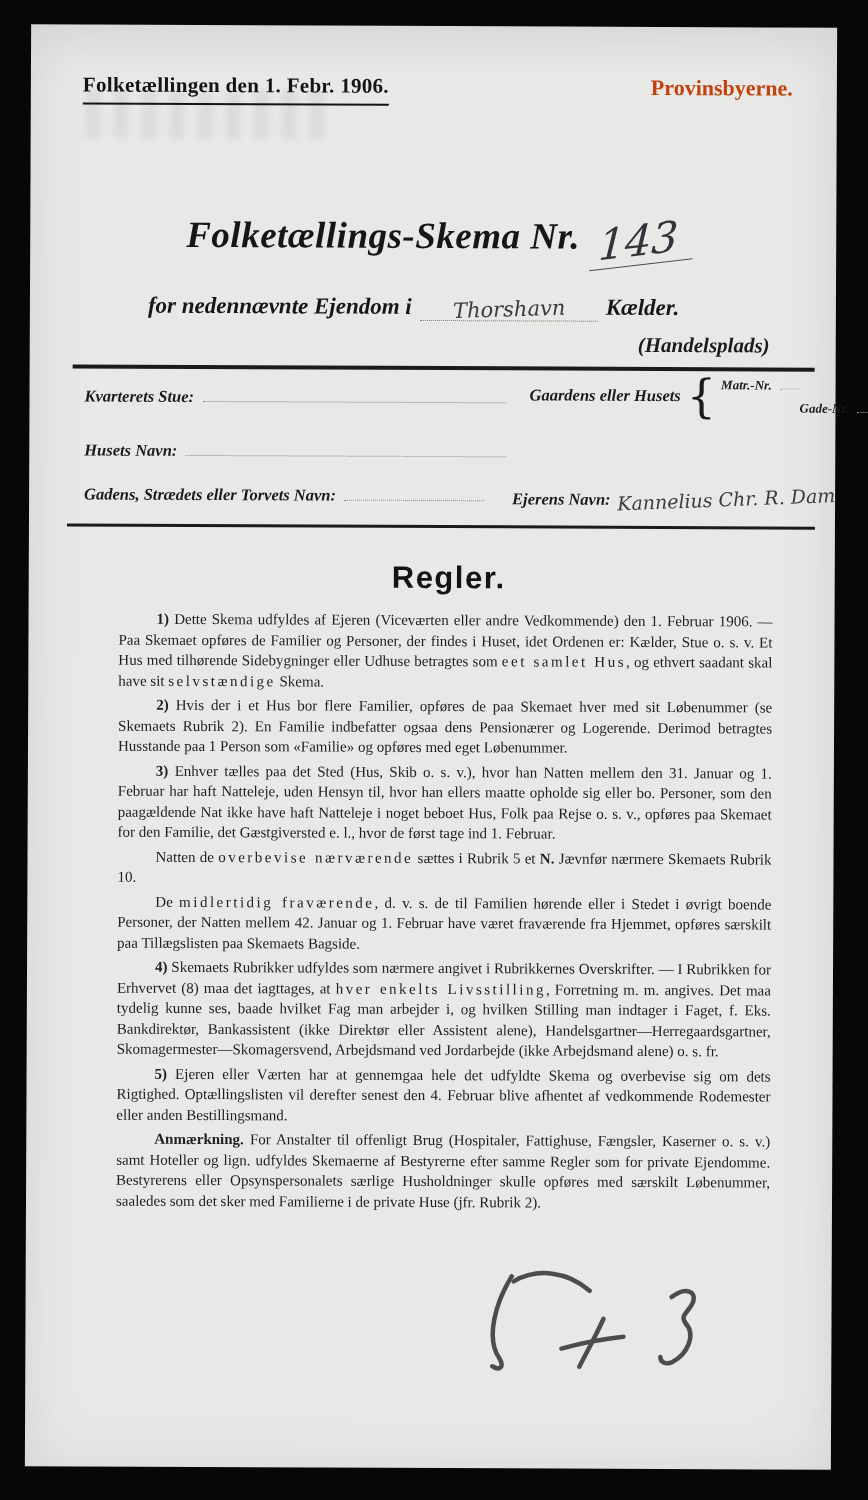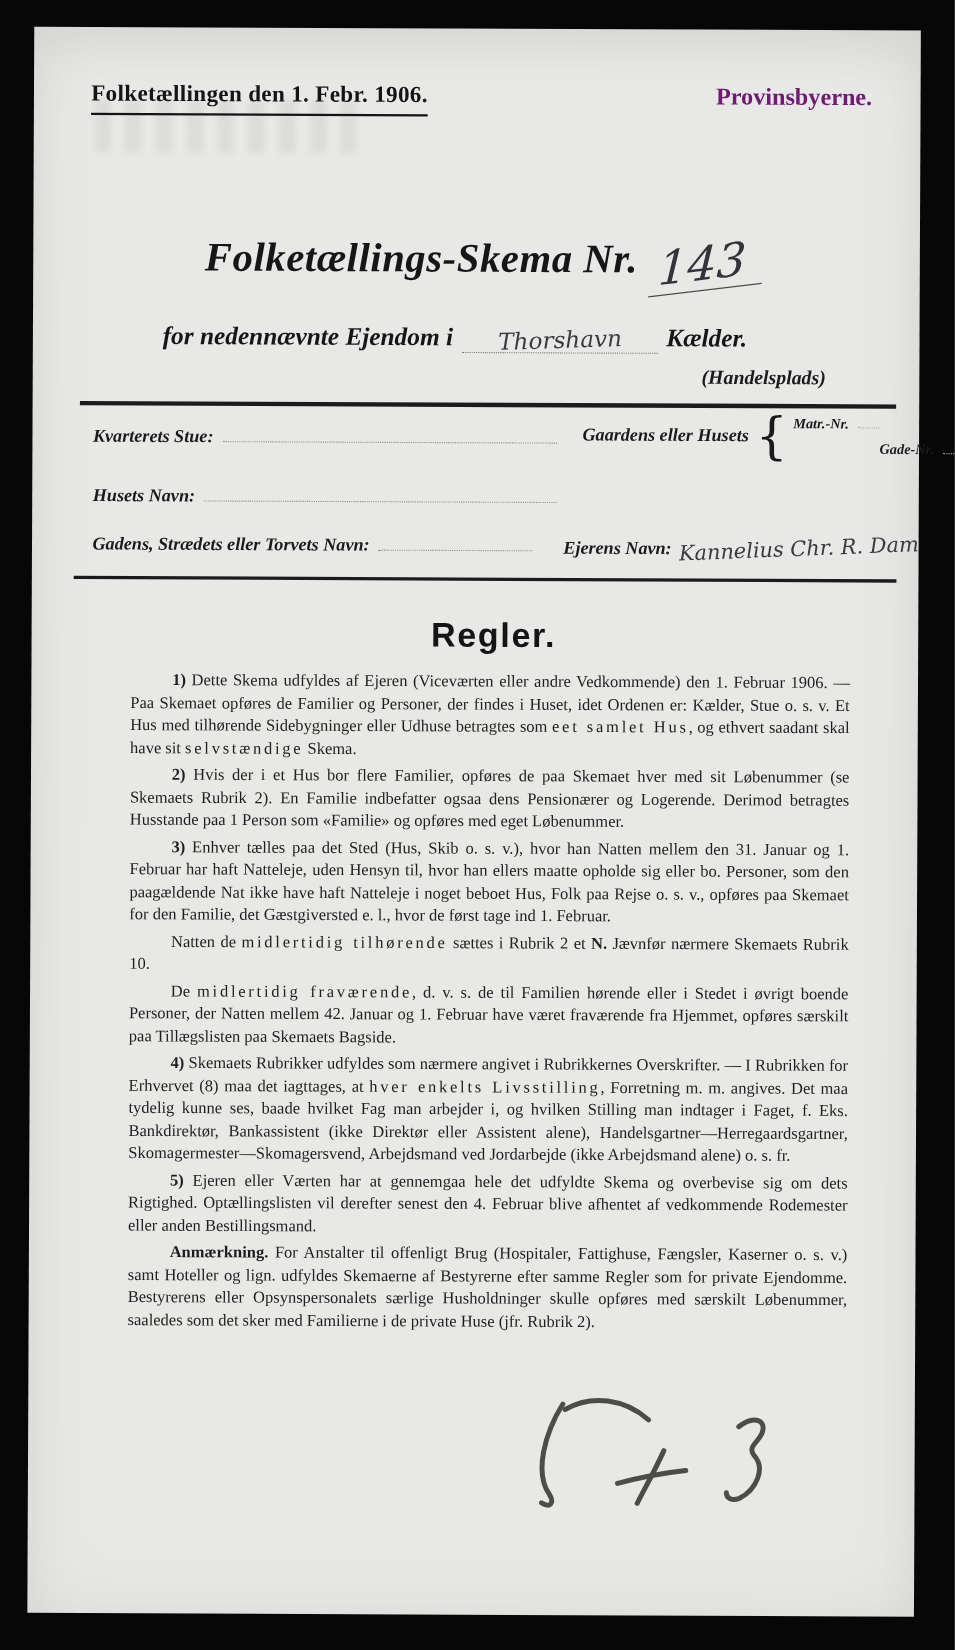--- a/index.html
+++ b/index.html
@@ -20,21 +20,21 @@
     background:repeating-linear-gradient(90deg, rgba(110,110,110,.22) 0 15px, rgba(0,0,0,0) 15px 28px);
     filter:blur(3px);opacity:.45;
   }
   .hdr-left{
     position:absolute;left:52px;top:48px;
     font-weight:bold;font-size:21px;color:#141414;letter-spacing:.3px;
     border-bottom:2.5px solid #141414;padding-bottom:5px;white-space:nowrap;
   }
   .hdr-right{
     position:absolute;right:44px;top:48px;
-    font-weight:bold;font-size:22px;color:#701a75;white-space:nowrap;
+    font-weight:bold;font-size:22px;color:#c2410c;white-space:nowrap;
   }
   .title-row{
     position:absolute;left:156px;top:188px;white-space:nowrap;
   }
   .title-printed{
     font-style:italic;font-weight:bold;font-size:37px;color:#161616;letter-spacing:.5px;
   }
   .hw{
     font-family:"DejaVu Serif",serif;font-style:italic;color:#3a3a42;
   }
@@ -51,21 +51,21 @@
   .blank-place{
     display:inline-block;width:178px;border-bottom:1.5px dotted #7b7b78;
     text-align:center;margin:0 8px;vertical-align:baseline;
   }
   .place-hw{
     display:inline-block;font-size:21px;font-weight:normal;
     transform:rotate(-2deg);position:relative;top:2px;
   }
   .handelsplads{
     position:absolute;left:608px;top:306px;
-    font-style:italic;font-weight:bold;font-size:18px;color:#1b1b1b;white-space:nowrap;
+    font-style:italic;font-weight:bold;font-size:21px;color:#1b1b1b;white-space:nowrap;
   }
   .rule{position:absolute;background:#1b1b1b;}
   .rule-top{left:43px;top:340px;width:742px;height:3.5px;}
   .rule-mid{left:38px;top:499px;width:748px;height:3px;}
   .field-label{
     font-style:italic;font-weight:bold;font-size:16.5px;color:#1a1a1a;white-space:nowrap;
   }
   .frow{position:absolute;display:flex;align-items:baseline;}
   .dotfill{
     flex:1;border-bottom:1.5px dotted #8d8d89;height:14px;margin-left:8px;min-width:20px;
@@ -166,21 +166,21 @@
   </div>
 
   <div class="rule rule-mid"></div>
 
   <h2 class="regler-heading">Regler.</h2>
 
   <div class="paragraphs">
       <p class="para"><span class="seg-b">1) </span><span>Dette Skema udfyldes af Ejeren (Viceværten eller andre Vedkommende) den 1. Februar 1906. — Paa Skemaet opføres de Familier og Personer, der findes i Huset, idet Ordenen er: Kælder, Stue o. s. v. Et Hus med tilhørende Sidebygninger eller Udhuse betragtes som </span><span class="seg-sp">eet samlet Hus</span><span>, og ethvert saadant skal have sit </span><span class="seg-sp">selvstændige</span><span> Skema.</span></p>
       <p class="para"><span class="seg-b">2) </span><span>Hvis der i et Hus bor flere Familier, opføres de paa Skemaet hver med sit Løbenummer (se Skemaets Rubrik 2). En Familie indbefatter ogsaa dens Pensionærer og Logerende. Derimod betragtes Husstande paa 1 Person som «Familie» og opføres med eget Løbenummer.</span></p>
       <p class="para"><span class="seg-b">3) </span><span>Enhver tælles paa det Sted (Hus, Skib o. s. v.), hvor han Natten mellem den 31. Januar og 1. Februar har haft Natteleje, uden Hensyn til, hvor han ellers maatte opholde sig eller bo. Personer, som den paagældende Nat ikke have haft Natteleje i noget beboet Hus, Folk paa Rejse o. s. v., opføres paa Skemaet for den Familie, det Gæstgiversted e. l., hvor de først tage ind 1. Februar.</span></p>
-      <p class="para"><span>Natten de </span><span class="seg-sp">midlertidig tilhørende</span><span> sættes i Rubrik 2 et </span><span class="seg-b">N.</span><span> Jævnfør nærmere Skemaets Rubrik 10.</span></p>
+      <p class="para"><span>Natten de </span><span class="seg-sp">overbevise nærværende</span><span> sættes i Rubrik 5 et </span><span class="seg-b">N.</span><span> Jævnfør nærmere Skemaets Rubrik 10.</span></p>
       <p class="para"><span>De </span><span class="seg-sp">midlertidig fraværende</span><span>, d. v. s. de til Familien hørende eller i Stedet i øvrigt boende Personer, der Natten mellem 42. Januar og 1. Februar have været fraværende fra Hjemmet, opføres særskilt paa Tillægslisten paa Skemaets Bagside.</span></p>
       <p class="para"><span class="seg-b">4) </span><span>Skemaets Rubrikker udfyldes som nærmere angivet i Rubrikkernes Overskrifter. — I Rubrikken for Erhvervet (8) maa det iagttages, at </span><span class="seg-sp">hver enkelts Livsstilling</span><span>, Forretning m. m. angives. Det maa tydelig kunne ses, baade hvilket Fag man arbejder i, og hvilken Stilling man indtager i Faget, f. Eks. Bankdirektør, Bankassistent (ikke Direktør eller Assistent alene), Handelsgartner—Herregaardsgartner, Skomagermester—Skomagersvend, Arbejdsmand ved Jordarbejde (ikke Arbejdsmand alene) o. s. fr.</span></p>
       <p class="para"><span class="seg-b">5) </span><span>Ejeren eller Værten har at gennemgaa hele det udfyldte Skema og overbevise sig om dets Rigtighed. Optællingslisten vil derefter senest den 4. Februar blive afhentet af vedkommende Rodemester eller anden Bestillingsmand.</span></p>
       <p class="para"><span class="seg-b">Anmærkning.</span><span> For Anstalter til offenligt Brug (Hospitaler, Fattighuse, Fængsler, Kaserner o. s. v.) samt Hoteller og lign. udfyldes Skemaerne af Bestyrerne efter samme Regler som for private Ejendomme. Bestyrerens eller Opsynspersonalets særlige Husholdninger skulle opføres med særskilt Løbenummer, saaledes som det sker med Familierne i de private Huse (jfr. Rubrik 2).</span></p>
     </div>
 
   <svg class="scribble" width="310" height="170" viewBox="0 0 310 170" aria-hidden="true">
     <path d="M 98 22 C 82 48 72 84 86 104 C 91 112 87 117 79 112"></path>
     <path d="M 100 27 C 124 13 154 17 176 36"></path>
     <path d="M 190 64 C 182 82 173 98 166 112"></path>

